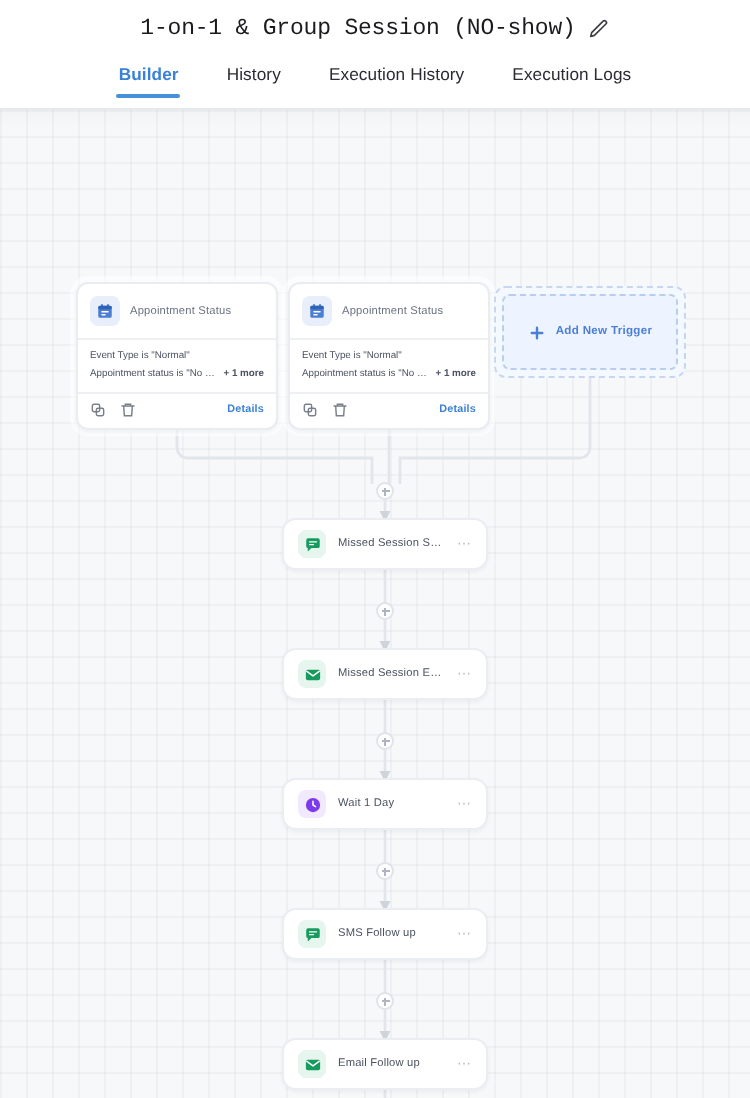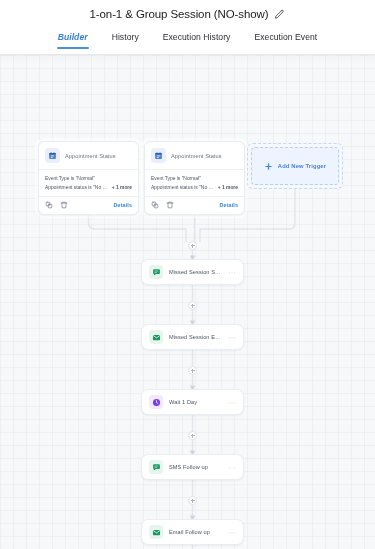--- a/index.html
+++ b/index.html
@@ -14,20 +14,21 @@
   }
 
   
   .titlebar {
     height: 28px;
     display: flex;
     align-items: center;
     justify-content: center;
     gap: 6px;
     background: #ffffff;
+    font-family: Liberation Mono, monospace;
   }
   .wf-title {
     font-size: 11.5px;
     color: #1b1b1f;
     letter-spacing: -0.1px;
     white-space: nowrap;
   }
   .pencil-icon {
     width: 11px; height: 11px;
     display: inline-flex; align-items: center; justify-content: center;
@@ -48,21 +49,21 @@
   }
   .tab {
     position: relative;
     font-size: 8.6px;
     color: #2b2b33;
     padding: 2px 1px 7px 1px;
     cursor: pointer;
     letter-spacing: 0.05px;
     white-space: nowrap;
   }
-  .tab.active { color: #3b82d6; font-weight: bold; font-style: italic; }
+  .tab.active { color: #3b82d6; font-weight: bold; }
   .tab.active::after {
     content: "";
     position: absolute;
     left: 0; right: 0; bottom: 0;
     height: 2px;
     background: #4a90d9;
     border-radius: 2px;
   }
 
   
@@ -260,21 +261,21 @@
   <div class="tab active">
     <span>Builder</span>
   </div>
   <div class="tab">
     <span>History</span>
   </div>
   <div class="tab">
     <span>Execution History</span>
   </div>
   <div class="tab">
-    <span>Execution Event</span>
+    <span>Execution Logs</span>
   </div>
 </div>
 
 <div class="canvas">
 
   <svg class="wires" viewBox="0 0 375 494">
     <g fill="none" stroke="#e2e5ea" stroke-width="1.4">
 
       <path d="M88.5 152 L88.5 168 Q88.5 174 94.5 174 L186 174 L186 187"></path>
 

